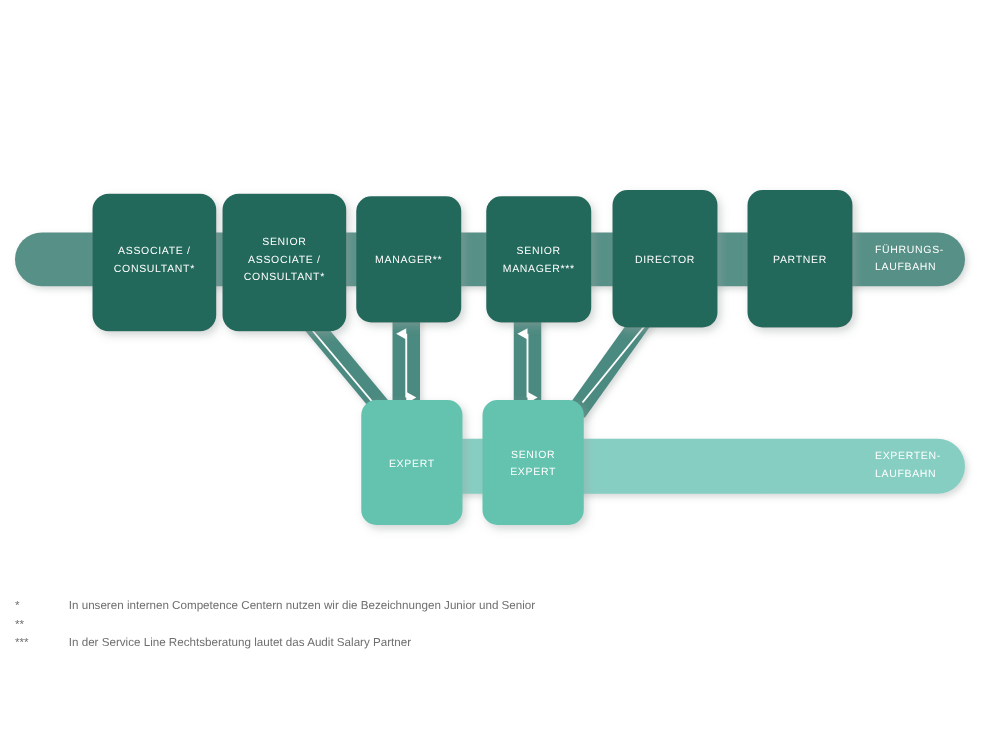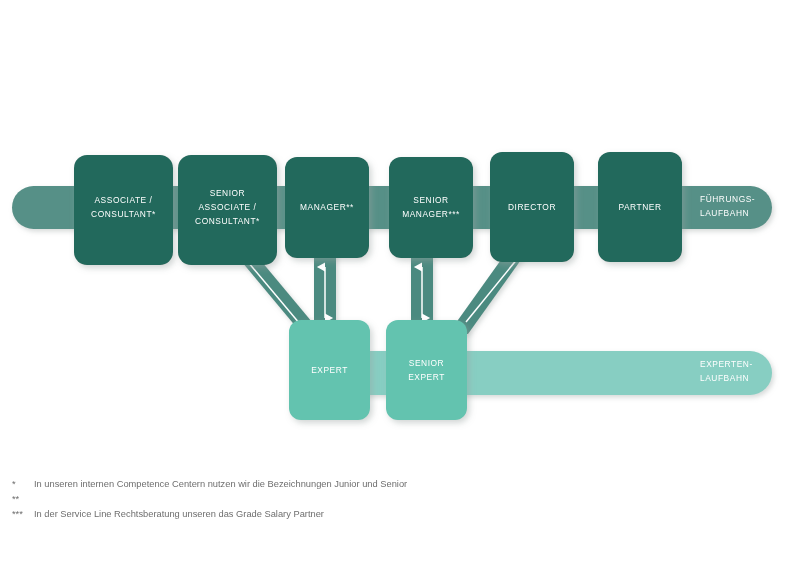--- a/index.html
+++ b/index.html
@@ -59,20 +59,21 @@
     white-space: nowrap;
   }
   .footnote-marker {
     display: inline-block;
     width: 22px;
     flex: 0 0 22px;
     color: #6e6e6e;
   }
   .footnote-text {
     color: #6e6e6e;
+    margin-left: 21px;
   }
 </style>
 </head>
 <body>
 
 <div id="diagram">
   <svg class="career-svg" viewBox="0 0 800 585" xmlns="http://www.w3.org/2000/svg">
     <defs>
       <filter id="softshadow" x="-30%" y="-30%" width="170%" height="170%">
         <feDropShadow dx="2.5" dy="3" stdDeviation="3.2" flood-color="#9aa3a0" flood-opacity="0.45"></feDropShadow>
@@ -166,16 +167,16 @@
   <div class="footnotes">
     <div class="footnote-row">
       <span class="footnote-marker">*</span>
       <span class="footnote-text">In unseren internen Competence Centern nutzen wir die Bezeichnungen Junior und Senior</span>
     </div>
     <div class="footnote-row">
       <span class="footnote-marker">**</span>
     </div>
     <div class="footnote-row">
       <span class="footnote-marker">***</span>
-      <span class="footnote-text">In der Service Line Rechtsberatung unseren das Grade Salary Partner</span>
+      <span class="footnote-text">In der Service Line Rechtsberatung lautet das Audit Salary Partner</span>
     </div>
   </div>
 </div>
 
 </body></html>

